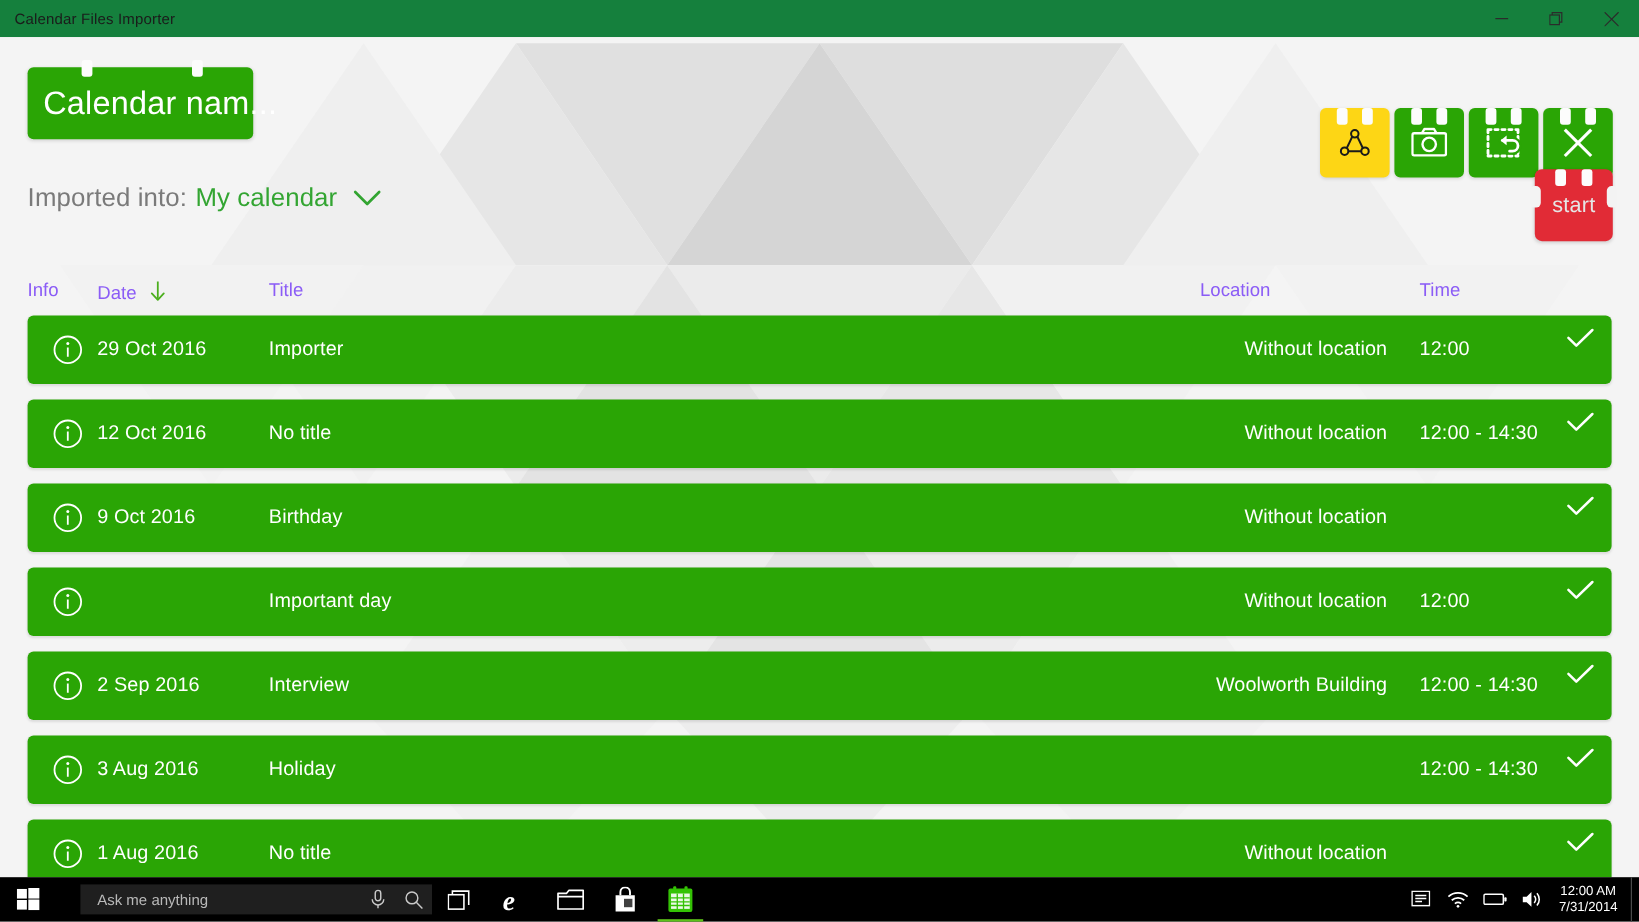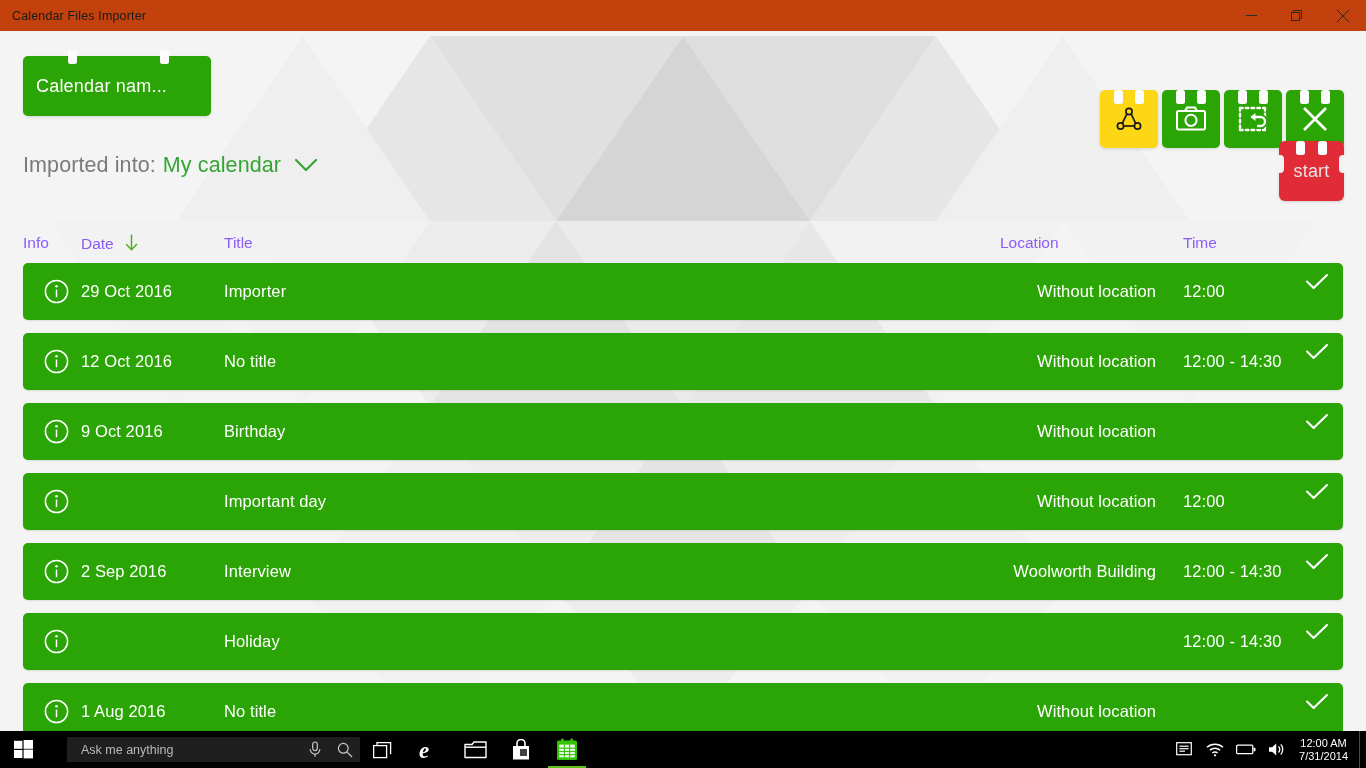--- a/index.html
+++ b/index.html
@@ -7,21 +7,21 @@
     width: 1366px; height: 768px;
     overflow: hidden;
     font-family: "Liberation Sans", sans-serif;
     background: #f4f4f4;
   }
 
   
   #titlebar {
     position: absolute; top: 0; left: 0;
     width: 1366px; height: 31px;
-    background: #c2410c;
+    background: #15803d;
     display: flex; align-items: center;
   }
   #titlebar .tb-title {
     font-size: 12.5px; color: #1b1b1b;
     padding-left: 12px; letter-spacing: .15px;
     white-space: nowrap;
   }
   #titlebar .tb-spacer { flex: 1; }
   .winbtn {
     width: 46px; height: 31px;
@@ -60,21 +60,21 @@
   #calname-btn {
     position: absolute; left: 23px; top: 25px;
     width: 188px; height: 60px;
     background: #2aa505;
     border-radius: 5px;
     display: flex; align-items: center;
     box-shadow: 0 1px 3px rgba(0,0,0,.13);
     cursor: pointer;
   }
   #calname-btn .label {
-    color: #ffffff; font-size: 18px;
+    color: #ffffff; font-size: 27px;
     padding-left: 13px; white-space: nowrap;
     letter-spacing: .2px;
   }
   #calname-btn .cal-tab:nth-child(1) { left: 45px; }
   #calname-btn .cal-tab:nth-child(2) { left: 137px; }
 
   
   #toolbar {
     position: absolute; right: 22px; top: 59px;
     display: flex; gap: 4px;
@@ -450,20 +450,21 @@
         <span class="cell c-check"><svg width="24" height="18" viewBox="0 0 24 18">
             <polyline points="2,8.5 8.6,15 22,2" fill="none" stroke="#ffffff" stroke-width="2.1" stroke-linecap="round" stroke-linejoin="round"></polyline>
           </svg></span>
       </div>
       <div class="row" style="top: 350px;">
         <span class="cell c-info"><svg width="25" height="25" viewBox="0 0 25 25">
             <circle cx="12.5" cy="12.5" r="11.1" fill="none" stroke="#ffffff" stroke-width="1.5"></circle>
             <circle cx="12.5" cy="7.2" r="1.25" fill="#ffffff"></circle>
             <line x1="12.5" y1="10.6" x2="12.5" y2="18.2" stroke="#ffffff" stroke-width="1.5"></line>
           </svg></span>
+        <span class="cell c-date">3 Aug 2016</span>
         <span class="cell c-title">Holiday</span>
         <span class="cell c-time">12:00 - 14:30</span>
         <span class="cell c-check"><svg width="24" height="18" viewBox="0 0 24 18">
             <polyline points="2,8.5 8.6,15 22,2" fill="none" stroke="#ffffff" stroke-width="2.1" stroke-linecap="round" stroke-linejoin="round"></polyline>
           </svg></span>
       </div>
       <div class="row" style="top: 420px;">
         <span class="cell c-info"><svg width="25" height="25" viewBox="0 0 25 25">
             <circle cx="12.5" cy="12.5" r="11.1" fill="none" stroke="#ffffff" stroke-width="1.5"></circle>
             <circle cx="12.5" cy="7.2" r="1.25" fill="#ffffff"></circle>

